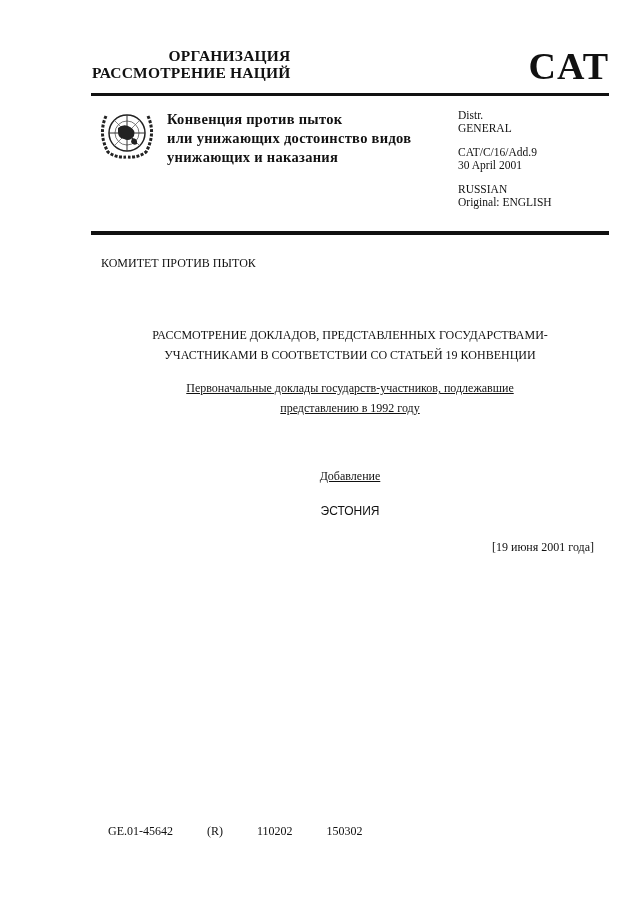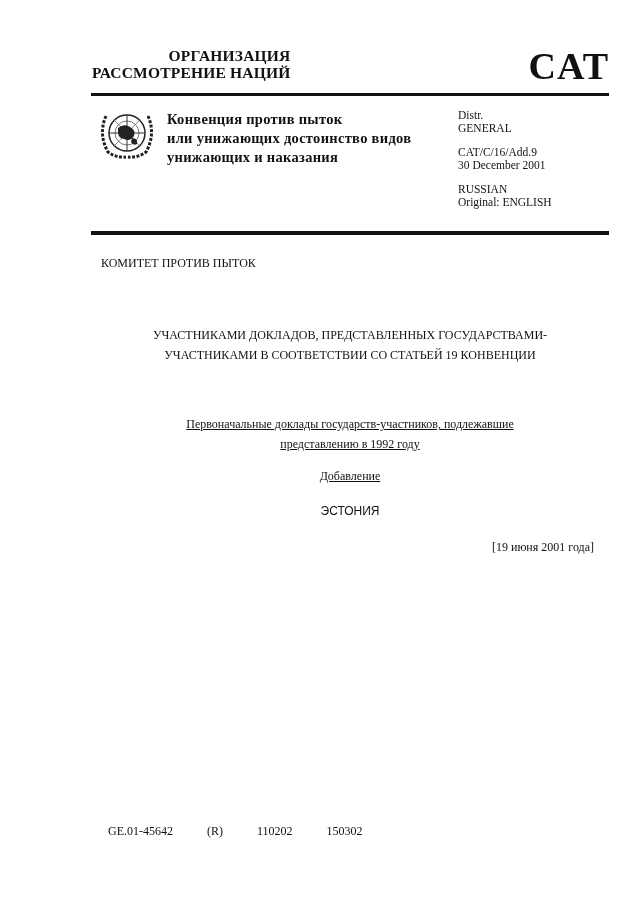--- a/index.html
+++ b/index.html
@@ -9,21 +9,21 @@
   .cat { right: 31px; top: 44px; font-weight: bold; font-size: 38px; line-height: 44px; letter-spacing: 1px; text-align: right; }
   .rule-top { left: 91px; top: 93px; width: 518px; height: 3px; background: #111; }
   .rule-bottom { left: 91px; top: 231px; width: 518px; height: 4px; background: #111; }
   .emblem { left: 96px; top: 108px; width: 62px; height: 52px; }
   .convention { left: 167px; top: 110px; font-weight: bold; font-size: 14.5px; line-height: 19px; letter-spacing: 0.3px; }
   .meta { left: 458px; top: 109px; font-size: 11.5px; line-height: 13px; }
   .meta .grp { margin-bottom: 11px; }
   .committee { left: 92px; top: 256px; font-size: 12px; line-height: 14px; margin-left: 9px; }
   .center-block { left: 91px; width: 518px; text-align: center; }
   .review { top: 325px; font-size: 12px; line-height: 20px; }
-  .initial { top: 378px; font-size: 12px; line-height: 20px; text-decoration: underline; margin-top: 36px; }
+  .initial { top: 378px; font-size: 12px; line-height: 20px; text-decoration: underline; }
   .addendum { top: 469px; font-size: 12px; line-height: 14px; text-decoration: underline; }
   .country { top: 504px; font-size: 12px; line-height: 14px; font-family: "Liberation Sans", sans-serif; }
   .date { right: 46px; top: 540px; font-size: 12px; line-height: 14px; }
   .footer { left: 92px; top: 824px; font-size: 12px; line-height: 14px; word-spacing: 1px; }
   .footer span { margin-right: 14px; margin-left: 16px; }
 </style>
 </head>
 <body>
 
 <div class="abs org">
@@ -60,34 +60,34 @@
   <div>унижающих и наказания</div>
 </div>
 
 <div class="abs meta">
   <div class="grp">
     <div>Distr.</div>
     <div>GENERAL</div>
   </div>
   <div class="grp">
     <div>CAT/C/16/Add.9</div>
-    <div>30 December 2001</div>
+    <div>30 April 2001</div>
   </div>
   <div class="grp">
     <div>RUSSIAN</div>
     <div>Original:  ENGLISH</div>
   </div>
 </div>
 
 <div class="abs rule-bottom"></div>
 
 <div class="abs committee">КОМИТЕТ ПРОТИВ ПЫТОК</div>
 
 <div class="abs center-block review">
-  <div>УЧАСТНИКАМИ ДОКЛАДОВ, ПРЕДСТАВЛЕННЫХ ГОСУДАРСТВАМИ-</div>
+  <div>РАССМОТРЕНИЕ ДОКЛАДОВ, ПРЕДСТАВЛЕННЫХ ГОСУДАРСТВАМИ-</div>
   <div>УЧАСТНИКАМИ В СООТВЕТСТВИИ СО СТАТЬЕЙ 19 КОНВЕНЦИИ</div>
 </div>
 
 <div class="abs center-block initial">
   <div>Первоначальные доклады государств-участников, подлежавшие</div>
   <div>представлению в 1992 году</div>
 </div>
 
 <div class="abs center-block addendum">Добавление</div>
 

